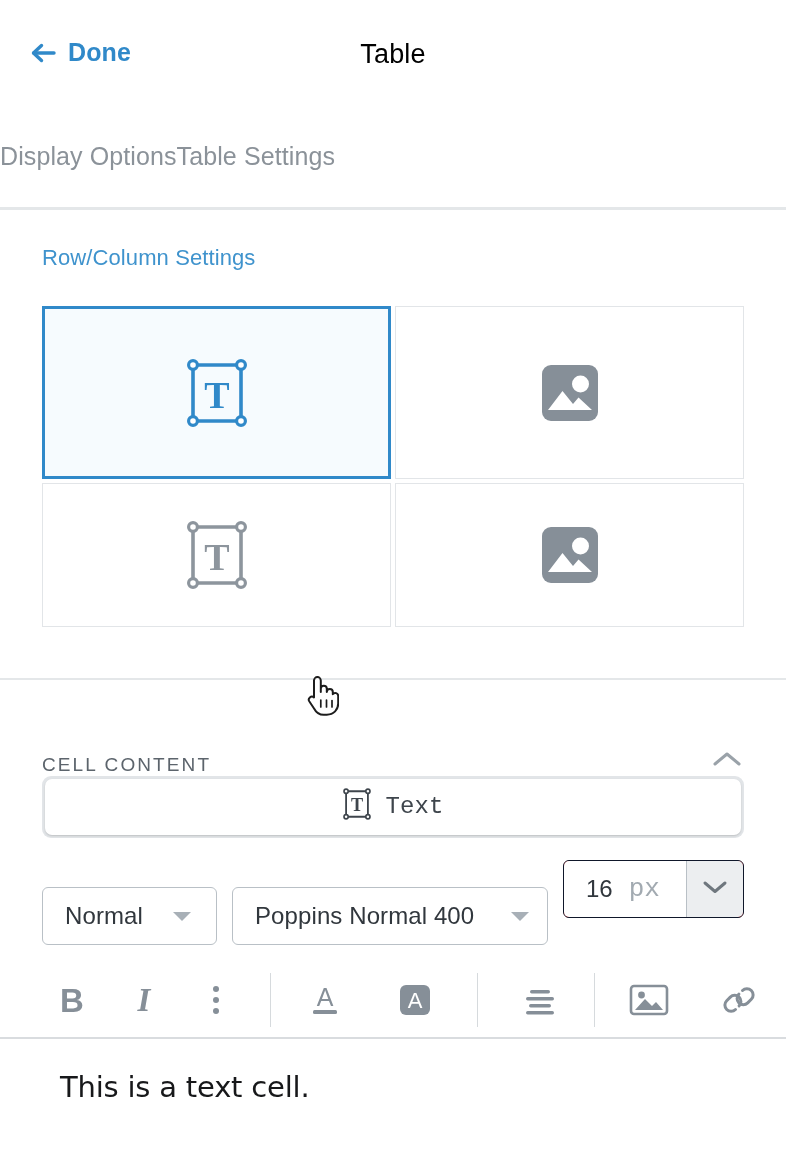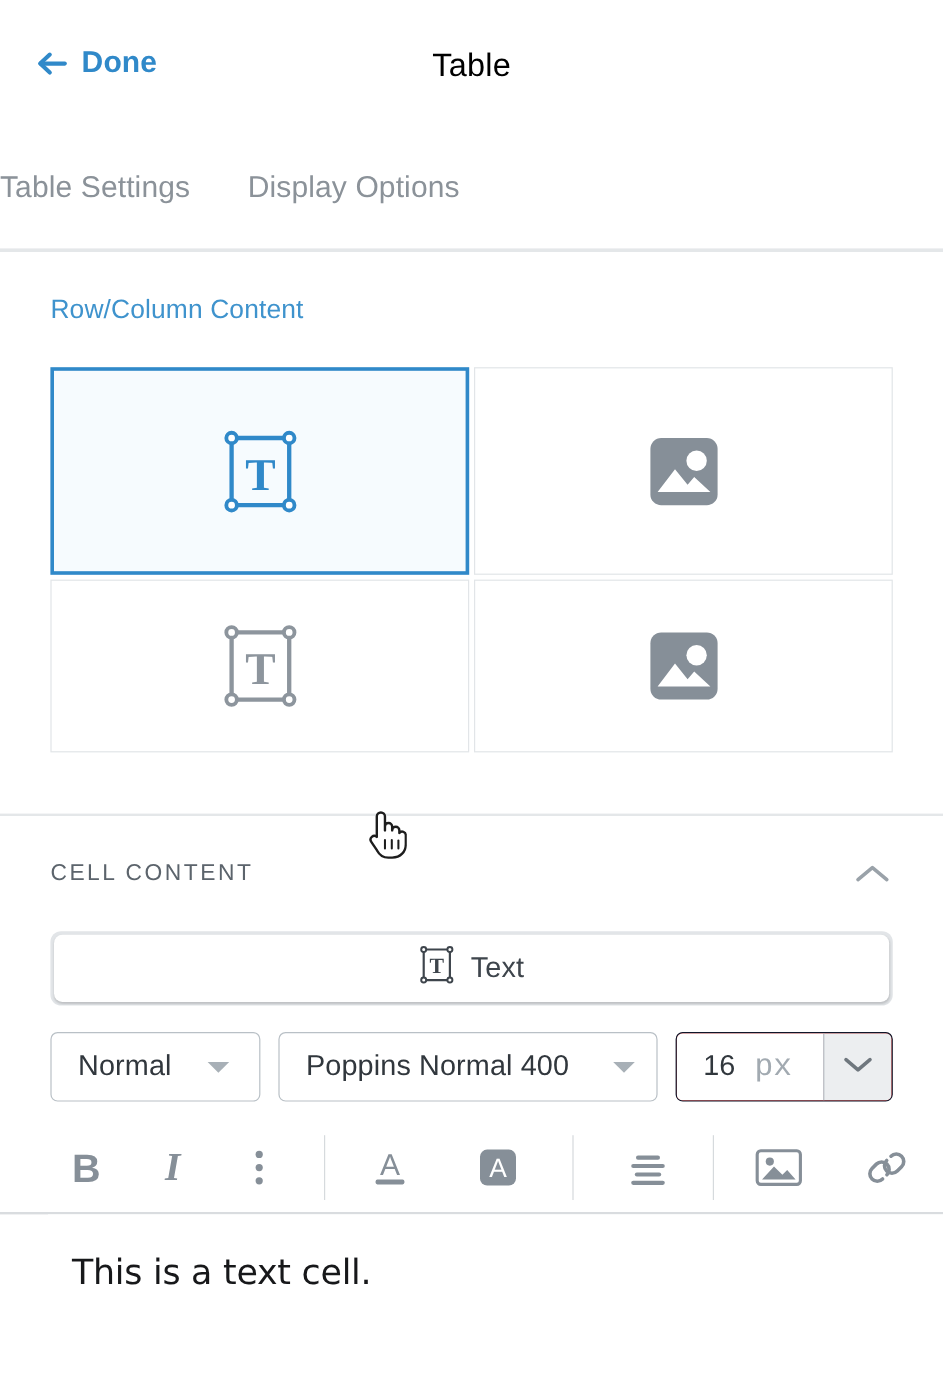--- a/index.html
+++ b/index.html
@@ -173,21 +173,21 @@
     flex: 0 0 auto;
   }
 
   
   .cell-content-section {
     flex: 0 0 auto;
     padding: 0 42px;
   }
   .cc-head {
     display: flex;
-    align-items: center;
+    align-items: flex-end;
     justify-content: space-between;
     height: 96px;
   }
   .chevron-up-btn {
     width: 34px;
     height: 34px;
     display: flex;
     align-items: center;
     justify-content: center;
     cursor: pointer;
@@ -211,38 +211,39 @@
     font-size: 24px;
     color: #3e454c;
     cursor: pointer;
     border-radius: 7px;
     letter-spacing: 0.1px;
   }
   .seg.active {
     background: #ffffff;
     box-shadow: 0 1px 2px rgba(0,0,0,0.16);
   }
-  .seg-label { line-height: 1; }
+  .seg-label { line-height: 1; font-family: Liberation Mono, monospace; }
 
   
   .controls-row {
     display: flex;
     gap: 15px;
     margin-top: 22px;
   }
   .select-box {
     height: 58px;
     border: 1px solid #b9c0c6;
     border-radius: 6px;
     background: #ffffff;
     display: flex;
     align-items: center;
     justify-content: space-between;
     padding: 0 25px 0 22px;
     cursor: pointer;
+    margin-top: 27px;
   }
   .select-style { width: 175px; }
   .select-font  { flex: 1; padding-right: 18px; }
   .select-value {
     font-size: 24px;
     color: #31373d;
     white-space: nowrap;
     letter-spacing: 0.1px;
     line-height: 1;
   }
@@ -373,33 +374,33 @@
         </svg>
       </span>
       <span class="back-label">Done</span>
     </div>
 
     <div class="page-title">Table</div>
   </div>
 
   <div class="tabs">
     <div class="tabs-inner">
+      <div class="tab tab-2">
+        <span class="tab-label">Display Options</span>
+      </div>
       <div class="tab tab-1">
         <span class="tab-label">Table Settings</span>
       </div>
-      <div class="tab tab-2">
-        <span class="tab-label">Display Options</span>
-      </div>
     </div>
   </div>
 
   <div class="cell-selector-section">
 
     <div class="section-head">
-      <span class="section-link">Row/Column Content</span>
+      <span class="section-link">Row/Column Settings</span>
     </div>
 
     <div class="cell-grid">
 
       <div class="cell selected">
         <span>
           <svg class="cell-icon" width="66" height="74" viewBox="0 0 66 74" aria-hidden="true">
             <g stroke="#3089c9" stroke-width="3.6" fill="none">
               <line x1="13" y1="9" x2="53" y2="9"></line>
               <line x1="13" y1="65" x2="53" y2="65"></line>

